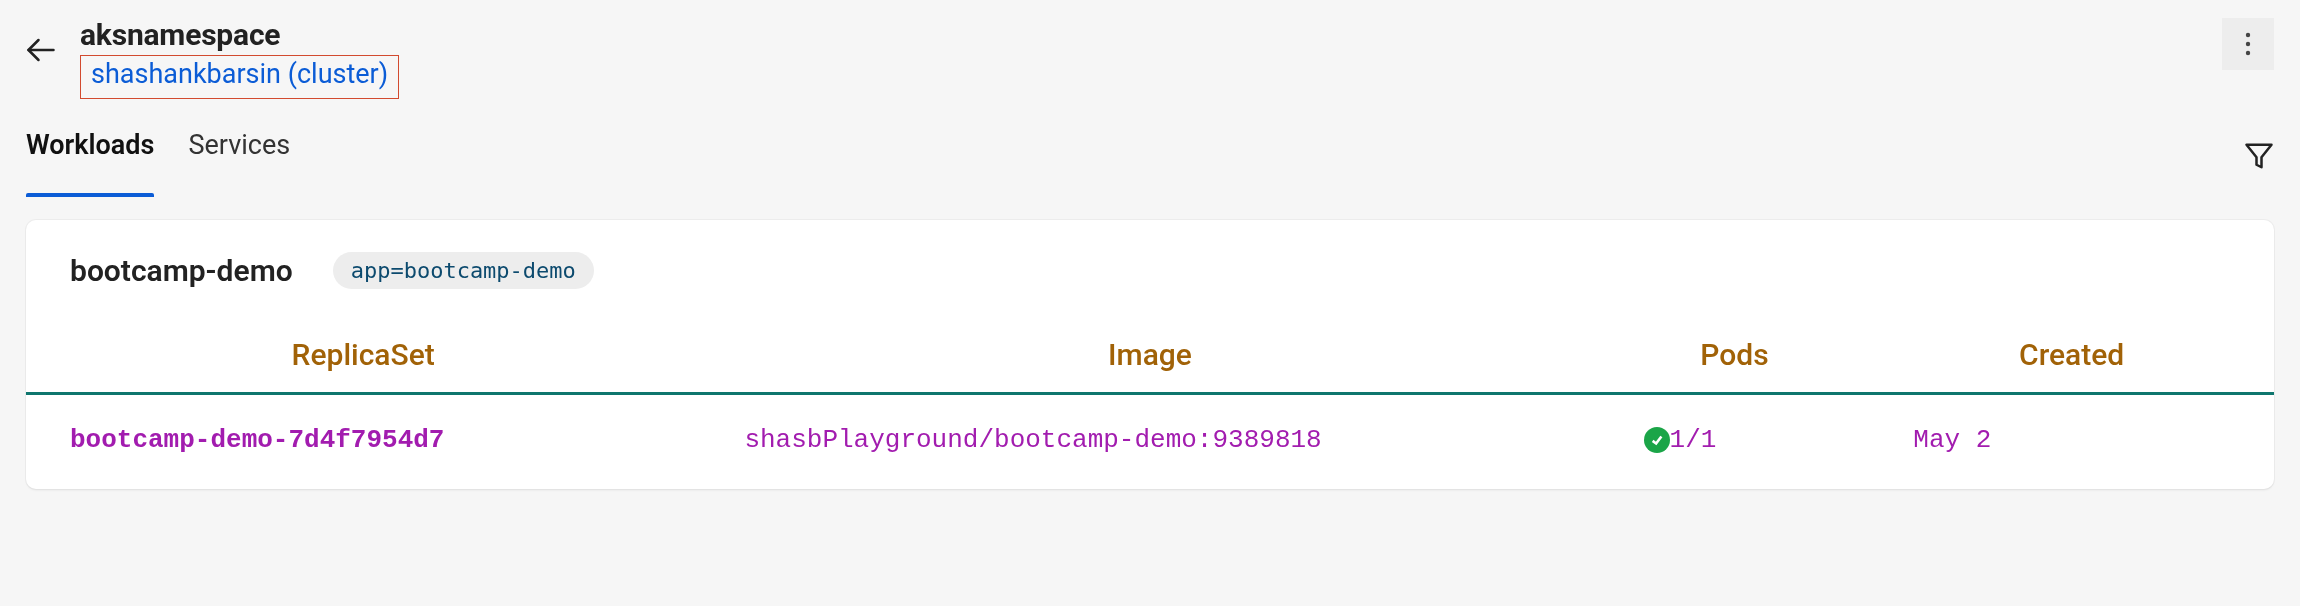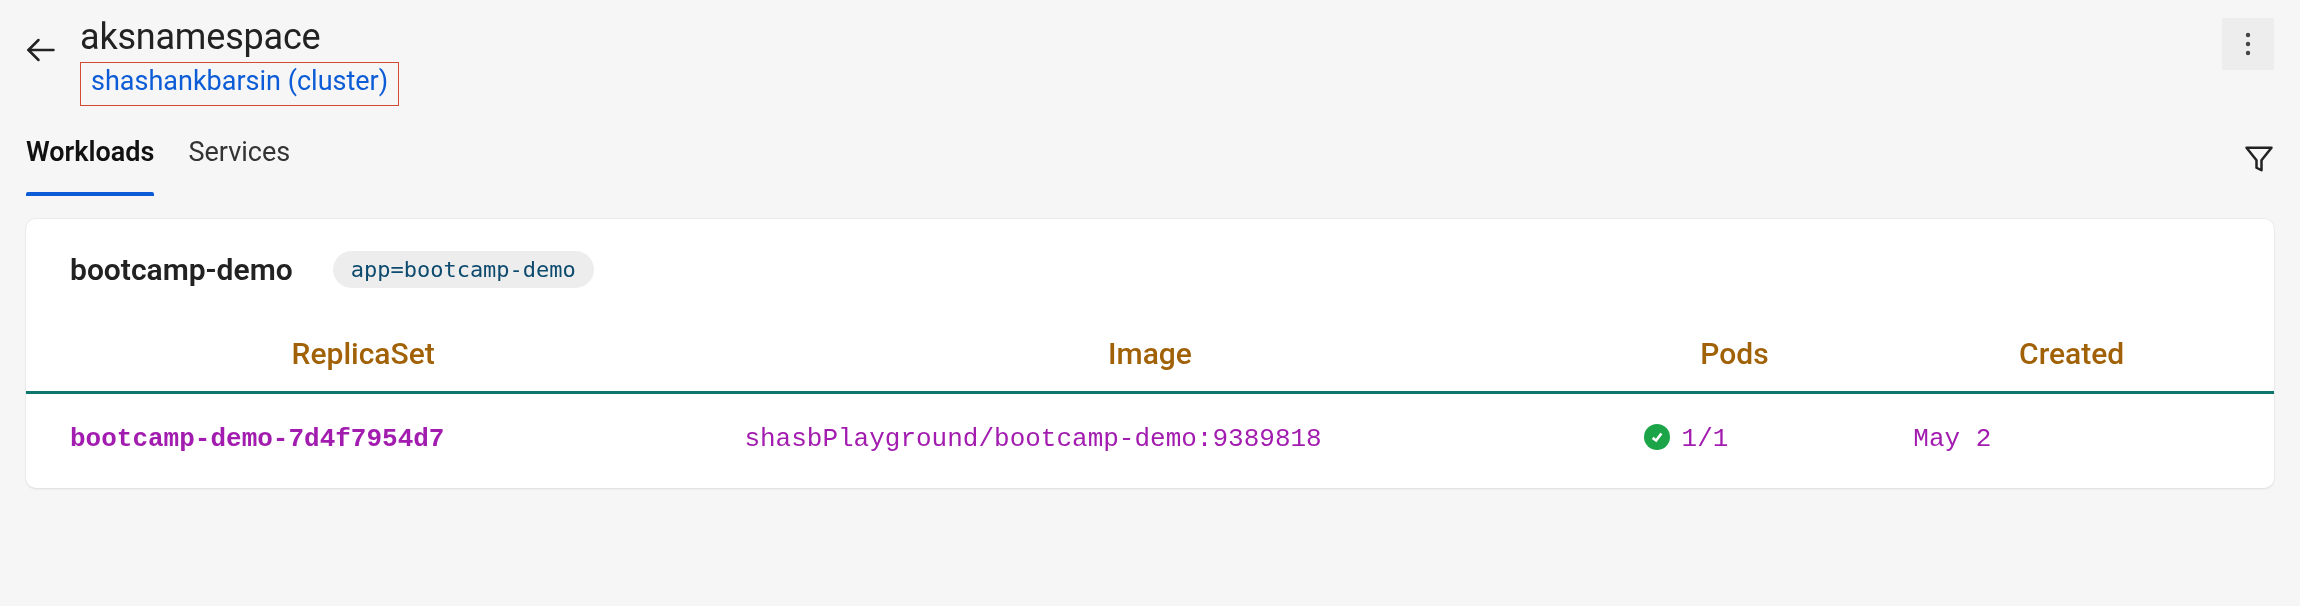--- a/index.html
+++ b/index.html
@@ -29,22 +29,22 @@
     display: flex;
     align-items: center;
     justify-content: flex-start;
     cursor: pointer;
     padding-top: 10px;
   }
   .back svg { width: 30px; height: 30px; stroke: #222; }
 
   .title-block { flex: 0 0 auto; }
   .title {
-    font-size: 36px;
-    font-weight: 400;
+    font-size: 30px;
+    font-weight: 700;
     line-height: 1.1;
     letter-spacing: -0.2px;
   }
   .cluster-link-wrap {
     display: inline-block;
     border: 1.5px solid #d24a2f;
     padding: 2px 10px 8px 10px;
     margin-top: 4px;
   }
   .cluster-link {
@@ -74,21 +74,21 @@
     align-items: center;
     margin-top: 30px;
     border-bottom: 1px solid transparent;
   }
   .tabs {
     display: flex;
     gap: 34px;
   }
   .tab {
     font-size: 27px;
-    padding-bottom: 28px;
+    padding-bottom: 36px;
     color: #333;
     cursor: pointer;
     position: relative;
   }
   .tab.active {
     font-weight: 600;
     color: #111;
   }
   .tab.active::after {
     content: "";
@@ -162,21 +162,21 @@
     border-top: 3px solid #0f766e;
     font-family: Liberation Mono, monospace;
   }
   .col-rs   { width: 30%; }
   .col-img  { width: 40%; }
   .col-pods { width: 12%; }
   .col-created { width: 18%; }
 
   .rs-name { font-weight: 700; font-size: 26px; }
 
-  .pods-cell { display: flex; align-items: flex-start; gap: 12px; }
+  .pods-cell { display: flex; align-items: center; }
   .status-ok {
     width: 26px; height: 26px;
     background: #1ba548;
     border-radius: 50%;
     display: inline-flex;
     align-items: center;
     justify-content: center;
   }
   .status-ok svg { width: 14px; height: 14px; stroke: #fff; stroke-width: 3; fill: none; }
 </style>

